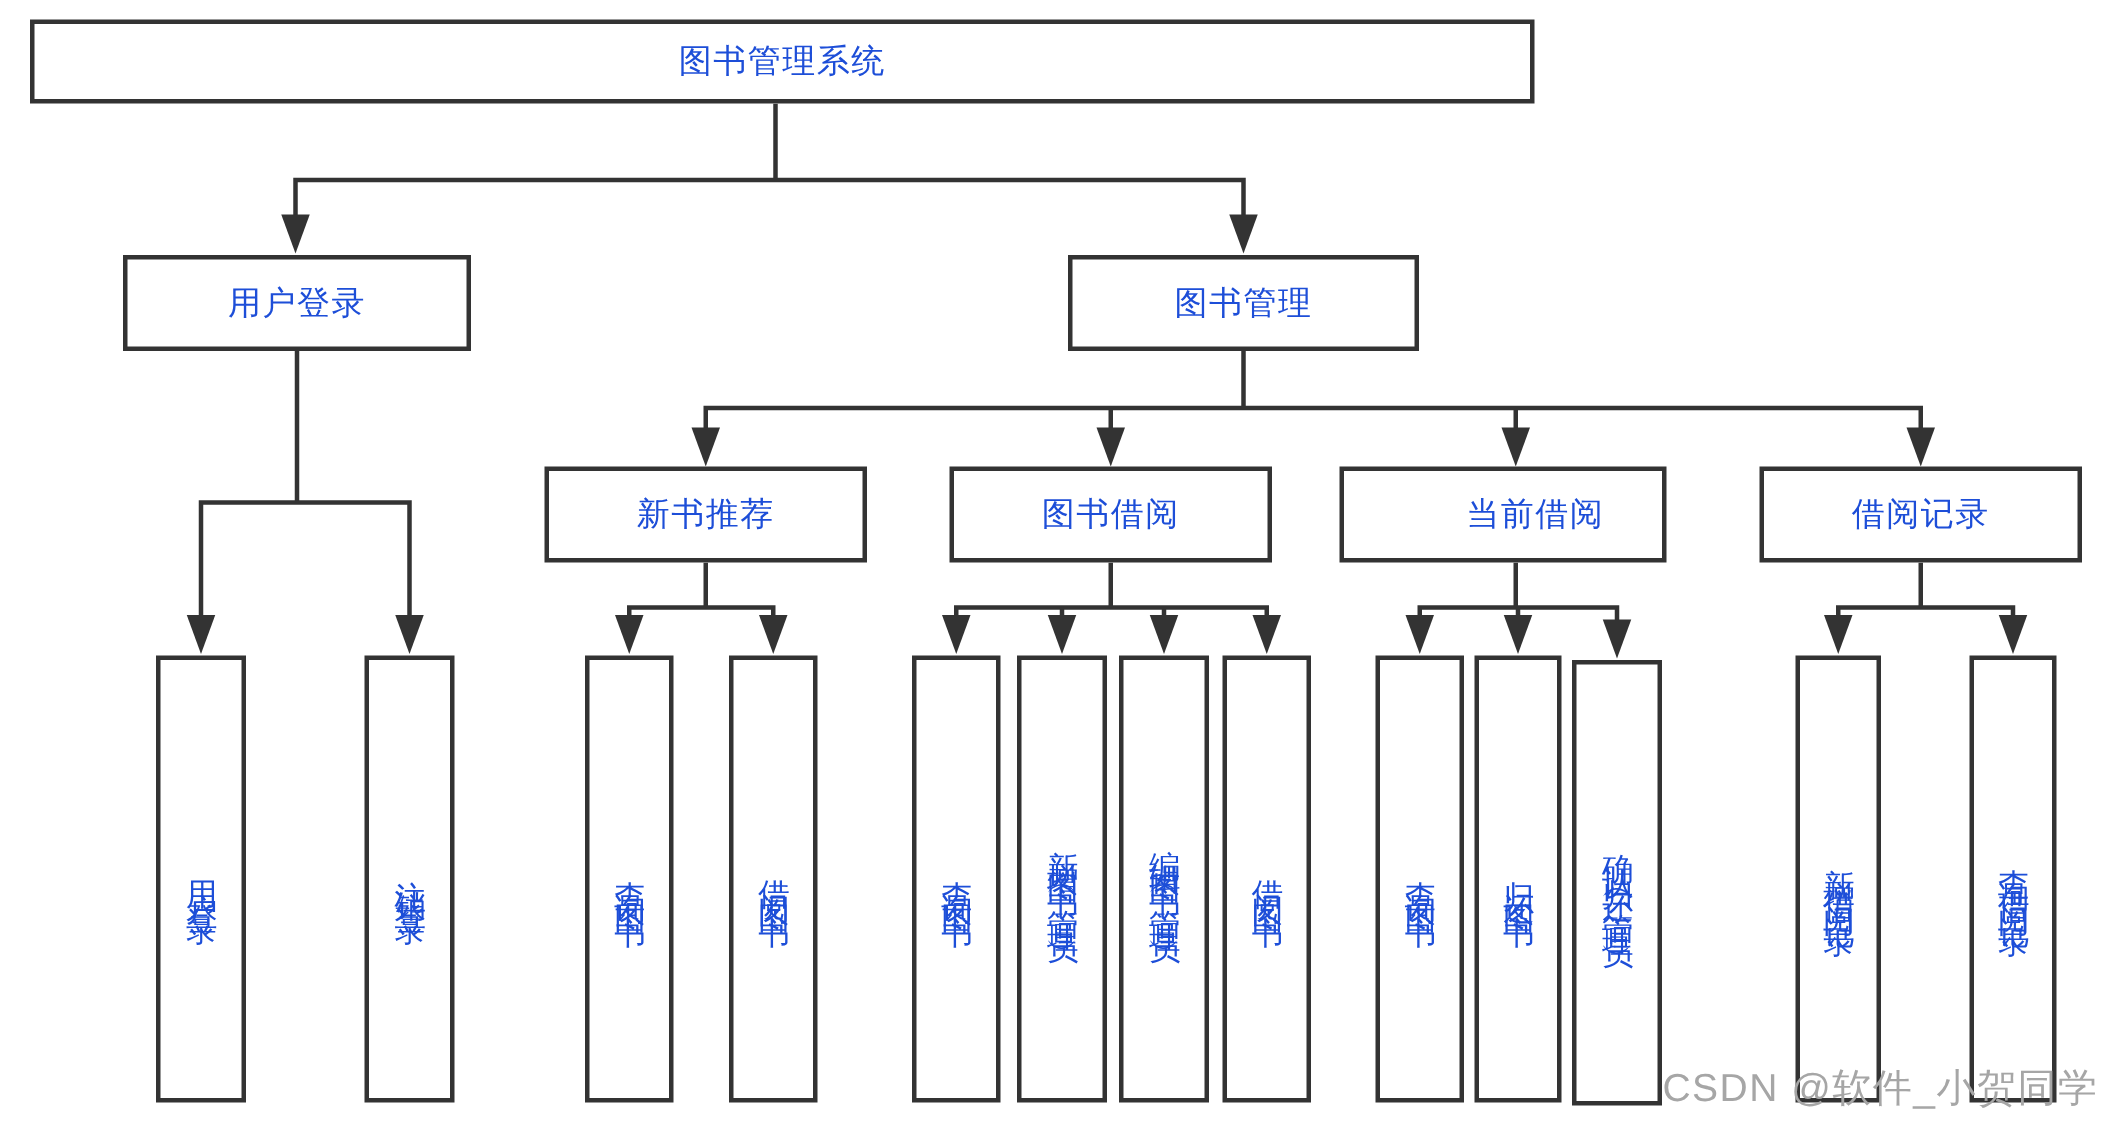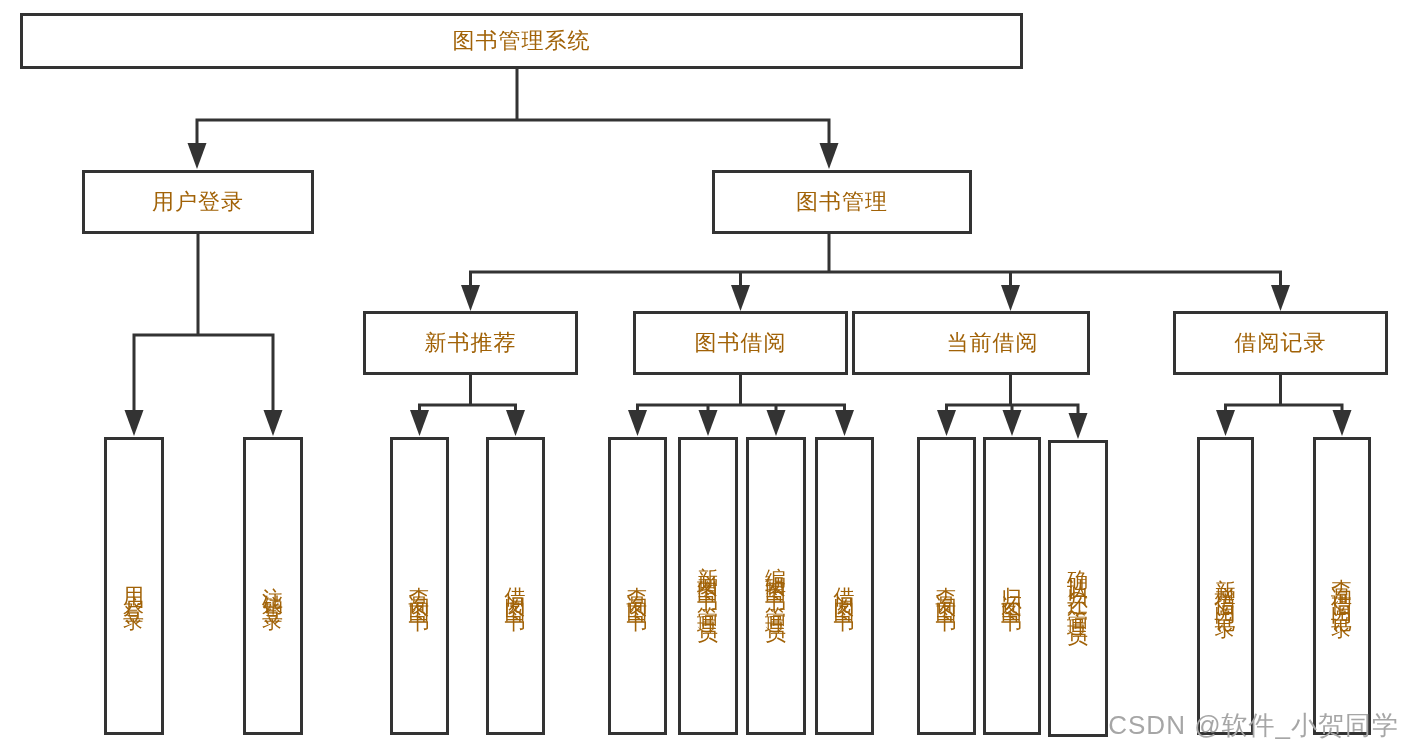--- a/index.html
+++ b/index.html
@@ -18,46 +18,46 @@
     left: 0; top: 0;
     width: 1405px; height: 747px;
     pointer-events: none;
   }
 
   .node {
     position: absolute;
     box-sizing: border-box;
     border: 3px solid #333333;
     background: #ffffff;
-    color: #a16207;
+    color: #1d4ed8;
     display: flex;
     align-items: center;
     justify-content: center;
     text-align: center;
   }
 
   .node.h { font-size: 22px; letter-spacing: 1px; }
 
   .node.v {
     writing-mode: vertical-rl;
     text-orientation: mixed;
     font-size: 21px;
     letter-spacing: 8px;
     line-height: 1;
   }
 
   
   #n-root        { left: 20px;   top: 13px;  width: 1003px; height: 56px; }
 
   #n-user-login  { left: 82px;   top: 170px; width: 232px;  height: 64px; }
-  #n-book-mgmt   { left: 712px;  top: 170px; width: 260px;  height: 64px; }
+  #n-book-mgmt   { left: 712px;  top: 170px; width: 234px;  height: 64px; }
 
   #n-new-book    { left: 363px;  top: 311px; width: 215px;  height: 64px; }
   #n-book-borrow { left: 633px;  top: 311px; width: 215px;  height: 64px; }
-  #n-cur-borrow  { left: 852px;  top: 311px; width: 238px;  height: 64px; padding-left: 43px; }
+  #n-cur-borrow  { left: 893px;  top: 311px; width: 218px;  height: 64px; padding-left: 43px; }
   #n-borrow-rec  { left: 1173px; top: 311px; width: 215px;  height: 64px; }
 
   .leaf { top: 437px; height: 298px; }
   #l-login       { left: 104px;  width: 60px; }
   #l-logout      { left: 243px;  width: 60px; }
   #l-nb-query    { left: 390px;  width: 59px; }
   #l-nb-borrow   { left: 486px;  width: 59px; }
   #l-bb-query    { left: 608px;  width: 59px; }
   #l-bb-add      { left: 678px;  width: 60px; }
   #l-bb-edit     { left: 746px;  width: 60px; }

